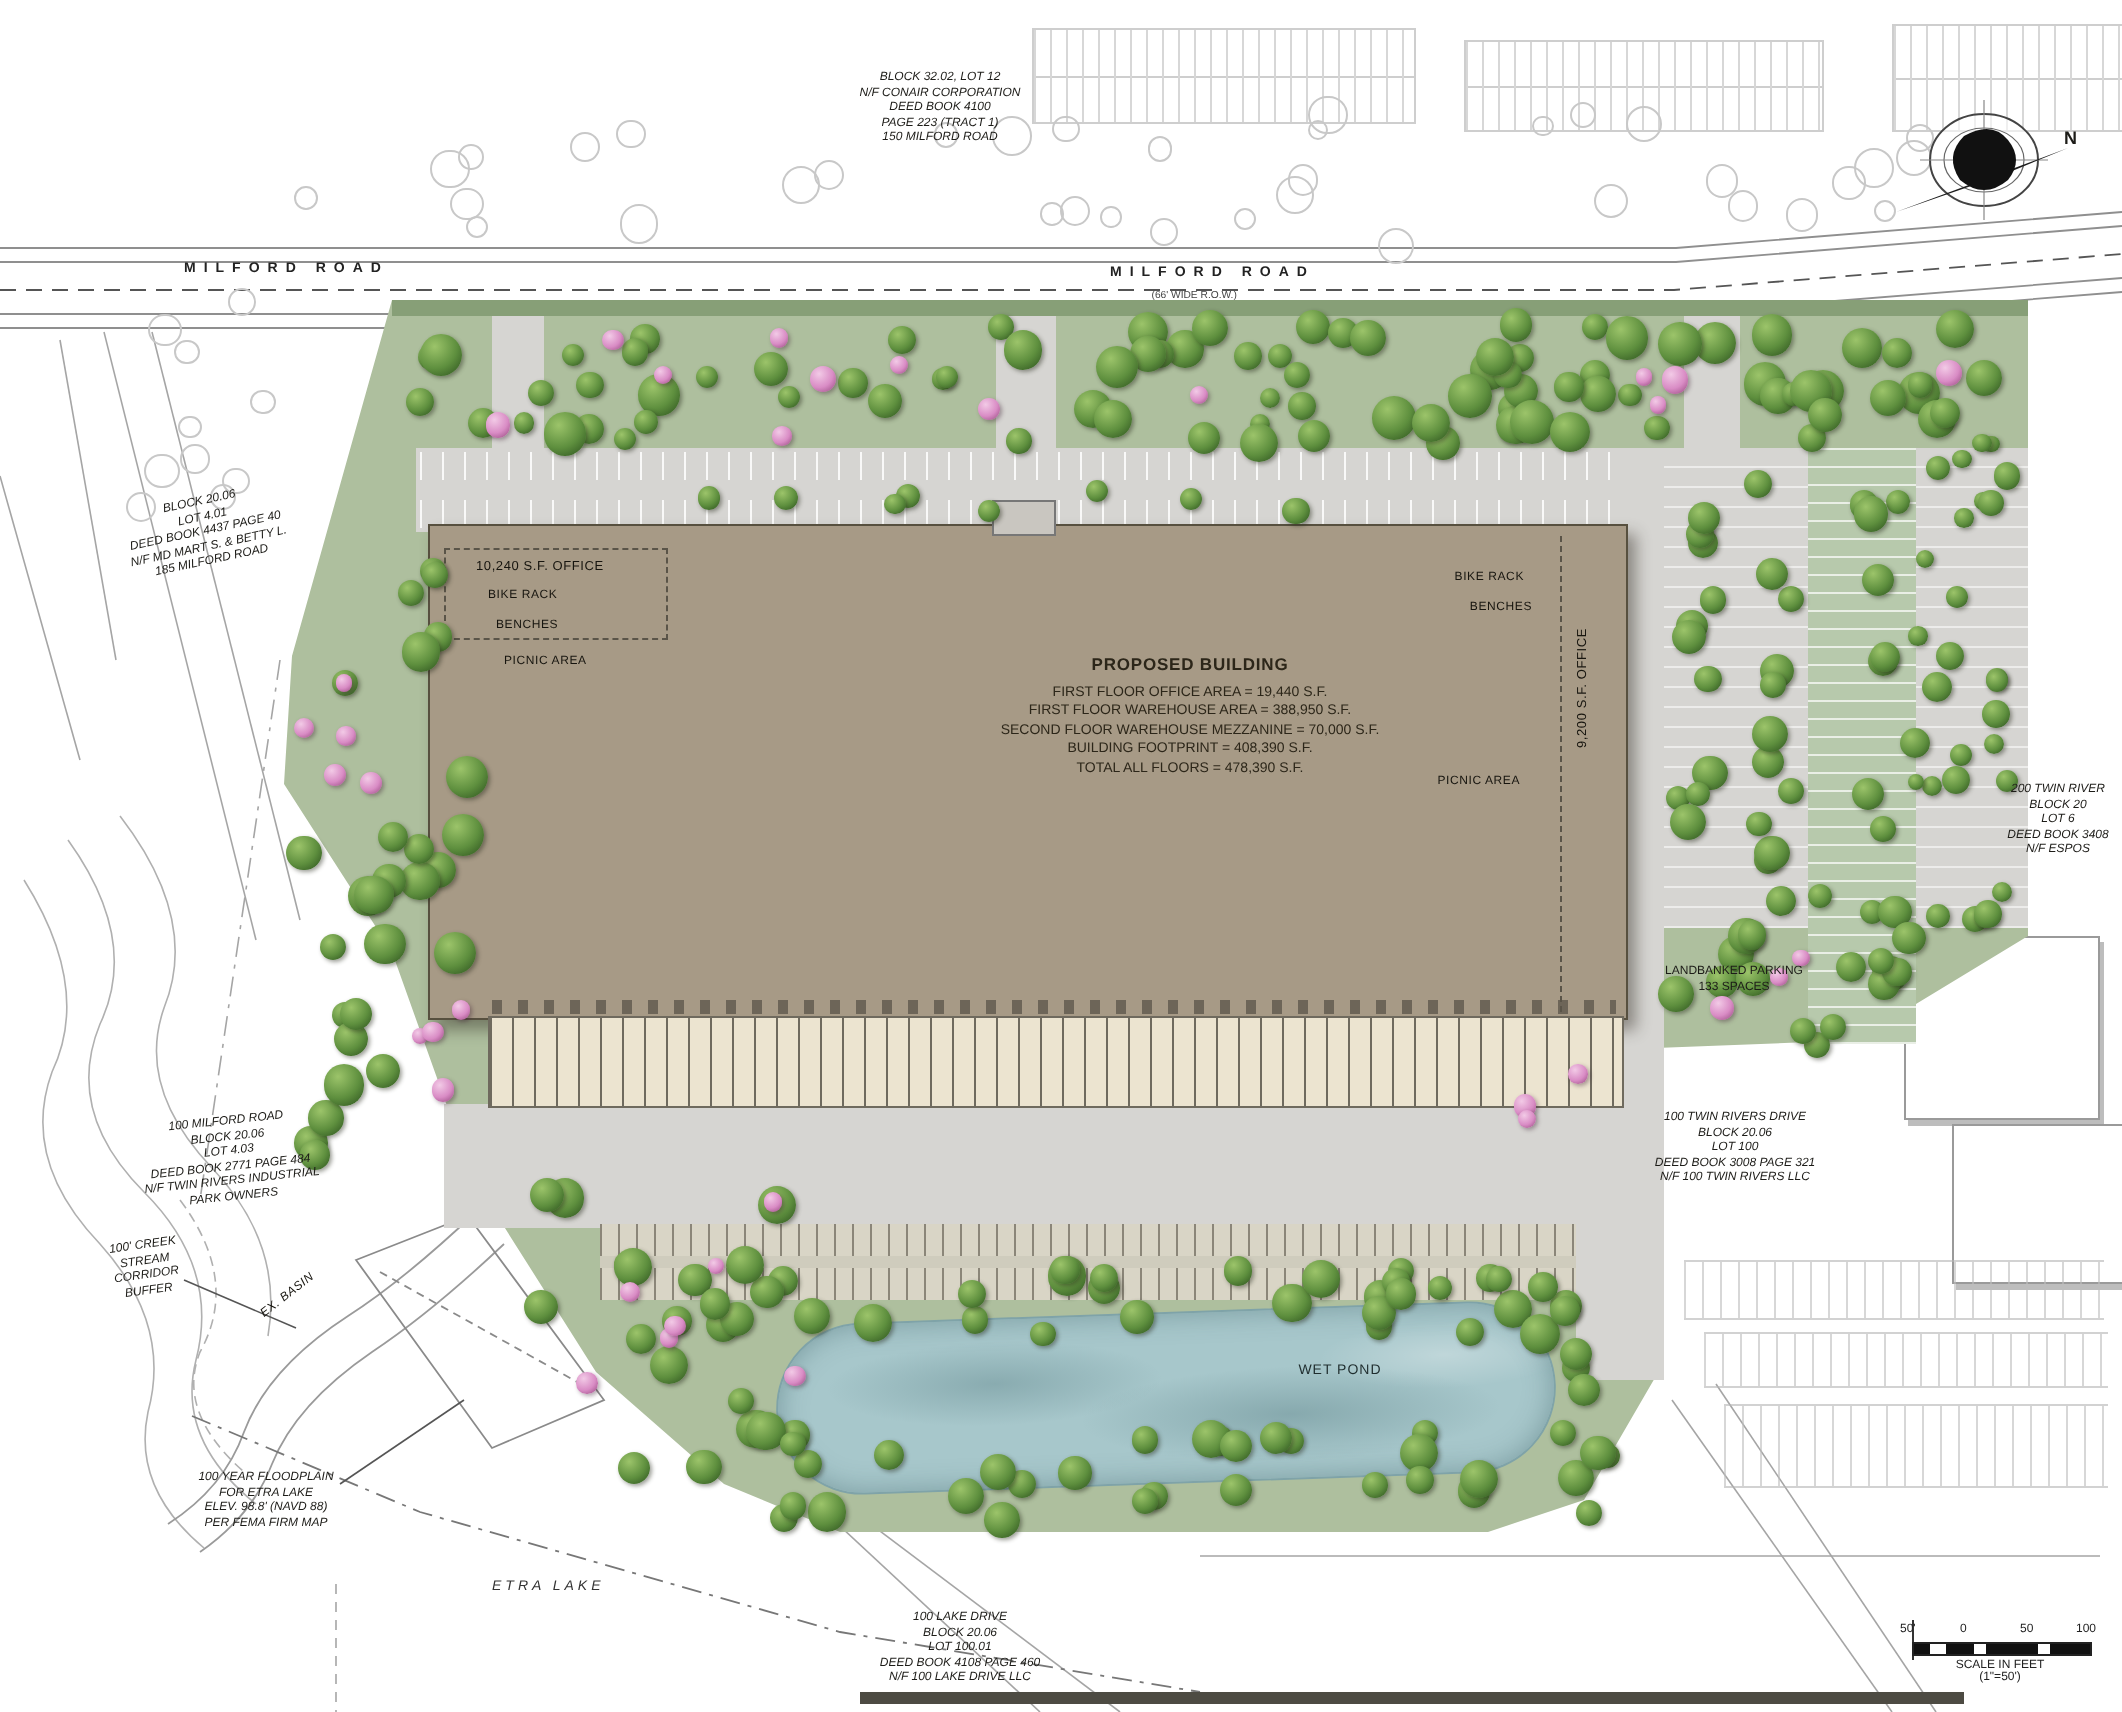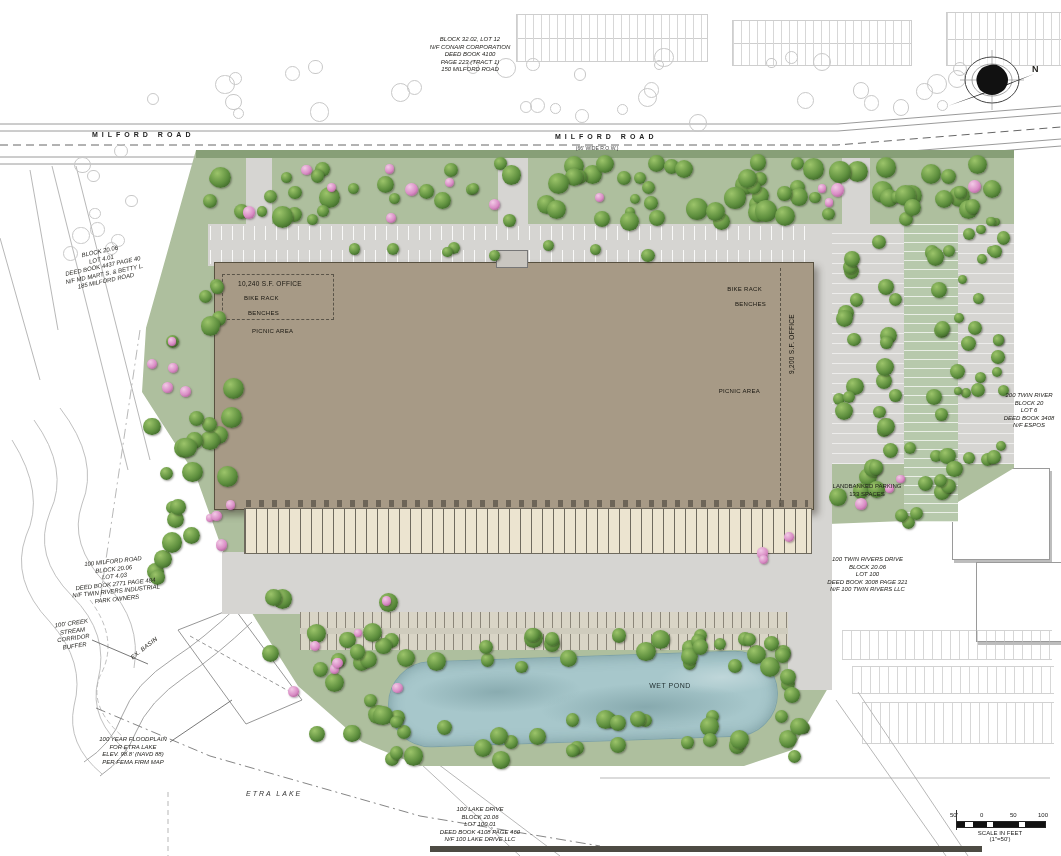--- a/index.html
+++ b/index.html
@@ -541,20 +541,24 @@
   <div class="lbl note" style="left:48px;top:248px;width:110px;transform:rotate(-12deg);">BLOCK 20.06<br>LOT 4.01<br>DEED BOOK 4437 PAGE 40<br>N/F MD MART S. &amp; BETTY L.<br>185 MILFORD ROAD</div>
   <div class="lbl note" style="left:60px;top:558px;width:110px;transform:rotate(-6deg);">100 MILFORD ROAD<br>BLOCK 20.06<br>LOT 4.03<br>DEED BOOK 2771 PAGE 484<br>N/F TWIN RIVERS INDUSTRIAL<br>PARK OWNERS</div>
   <div class="lbl note" style="left:44px;top:620px;width:58px;transform:rotate(-8deg);">100' CREEK<br>STREAM<br>CORRIDOR<br>BUFFER</div>
   <div class="lbl amen" style="left:128px;top:645px;transform:rotate(-38deg);font-style:italic;">EX. BASIN</div>
   <div class="lbl note" style="left:88px;top:736px;width:90px;">100 YEAR FLOODPLAIN<br>FOR ETRA LAKE<br>ELEV. 98.8' (NAVD 88)<br>PER FEMA FIRM MAP</div>
   <div class="lbl" style="left:246px;top:790px;font-size:7px;font-style:italic;letter-spacing:2px;color:#333;">ETRA LAKE</div>
   <div class="lbl note" style="left:410px;top:806px;width:140px;">100 LAKE DRIVE<br>BLOCK 20.06<br>LOT 100.01<br>DEED BOOK 4108 PAGE 460<br>N/F 100 LAKE DRIVE LLC</div>
   <div class="lbl note" style="left:820px;top:556px;width:95px;">100 TWIN RIVERS DRIVE<br>BLOCK 20.06<br>LOT 100<br>DEED BOOK 3008 PAGE 321<br>N/F 100 TWIN RIVERS LLC</div>
   <div class="lbl note" style="left:998px;top:392px;width:62px;">200 TWIN RIVER<br>BLOCK 20<br>LOT 6<br>DEED BOOK 3408<br>N/F ESPOS</div>
 
+  <div class="lbl" style="left:430px;top:328px;width:330px;white-space:normal;">
+    <div class="bstats btitle">PROPOSED BUILDING</div>
+    <div class="bstats">FIRST FLOOR OFFICE AREA = 19,440 S.F.<br>FIRST FLOOR WAREHOUSE AREA = 388,950 S.F.<br>SECOND FLOOR WAREHOUSE MEZZANINE = 70,000 S.F.<br>BUILDING FOOTPRINT = 408,390 S.F.<br>TOTAL ALL FLOORS = 478,390 S.F.</div>
+  </div>
   <div class="lbl amen" style="left:238px;top:280px;font-size:6.5px;">10,240 S.F. OFFICE</div>
   <div class="lbl amen vlabel" style="left:734px;top:338px;width:120px;height:12px;font-size:6.5px;">9,200 S.F. OFFICE</div>
 
   <div class="lbl amen" style="left:244px;top:295px;">BIKE RACK</div>
   <div class="lbl amen" style="left:248px;top:310px;">BENCHES</div>
   <div class="lbl amen" style="left:252px;top:328px;">PICNIC AREA</div>
   <div class="lbl amen" style="left:704px;top:286px;width:58px;text-align:right;">BIKE RACK</div>
   <div class="lbl amen" style="left:708px;top:301px;width:58px;text-align:right;">BENCHES</div>
   <div class="lbl amen" style="left:700px;top:388px;width:60px;text-align:right;">PICNIC AREA</div>
 

